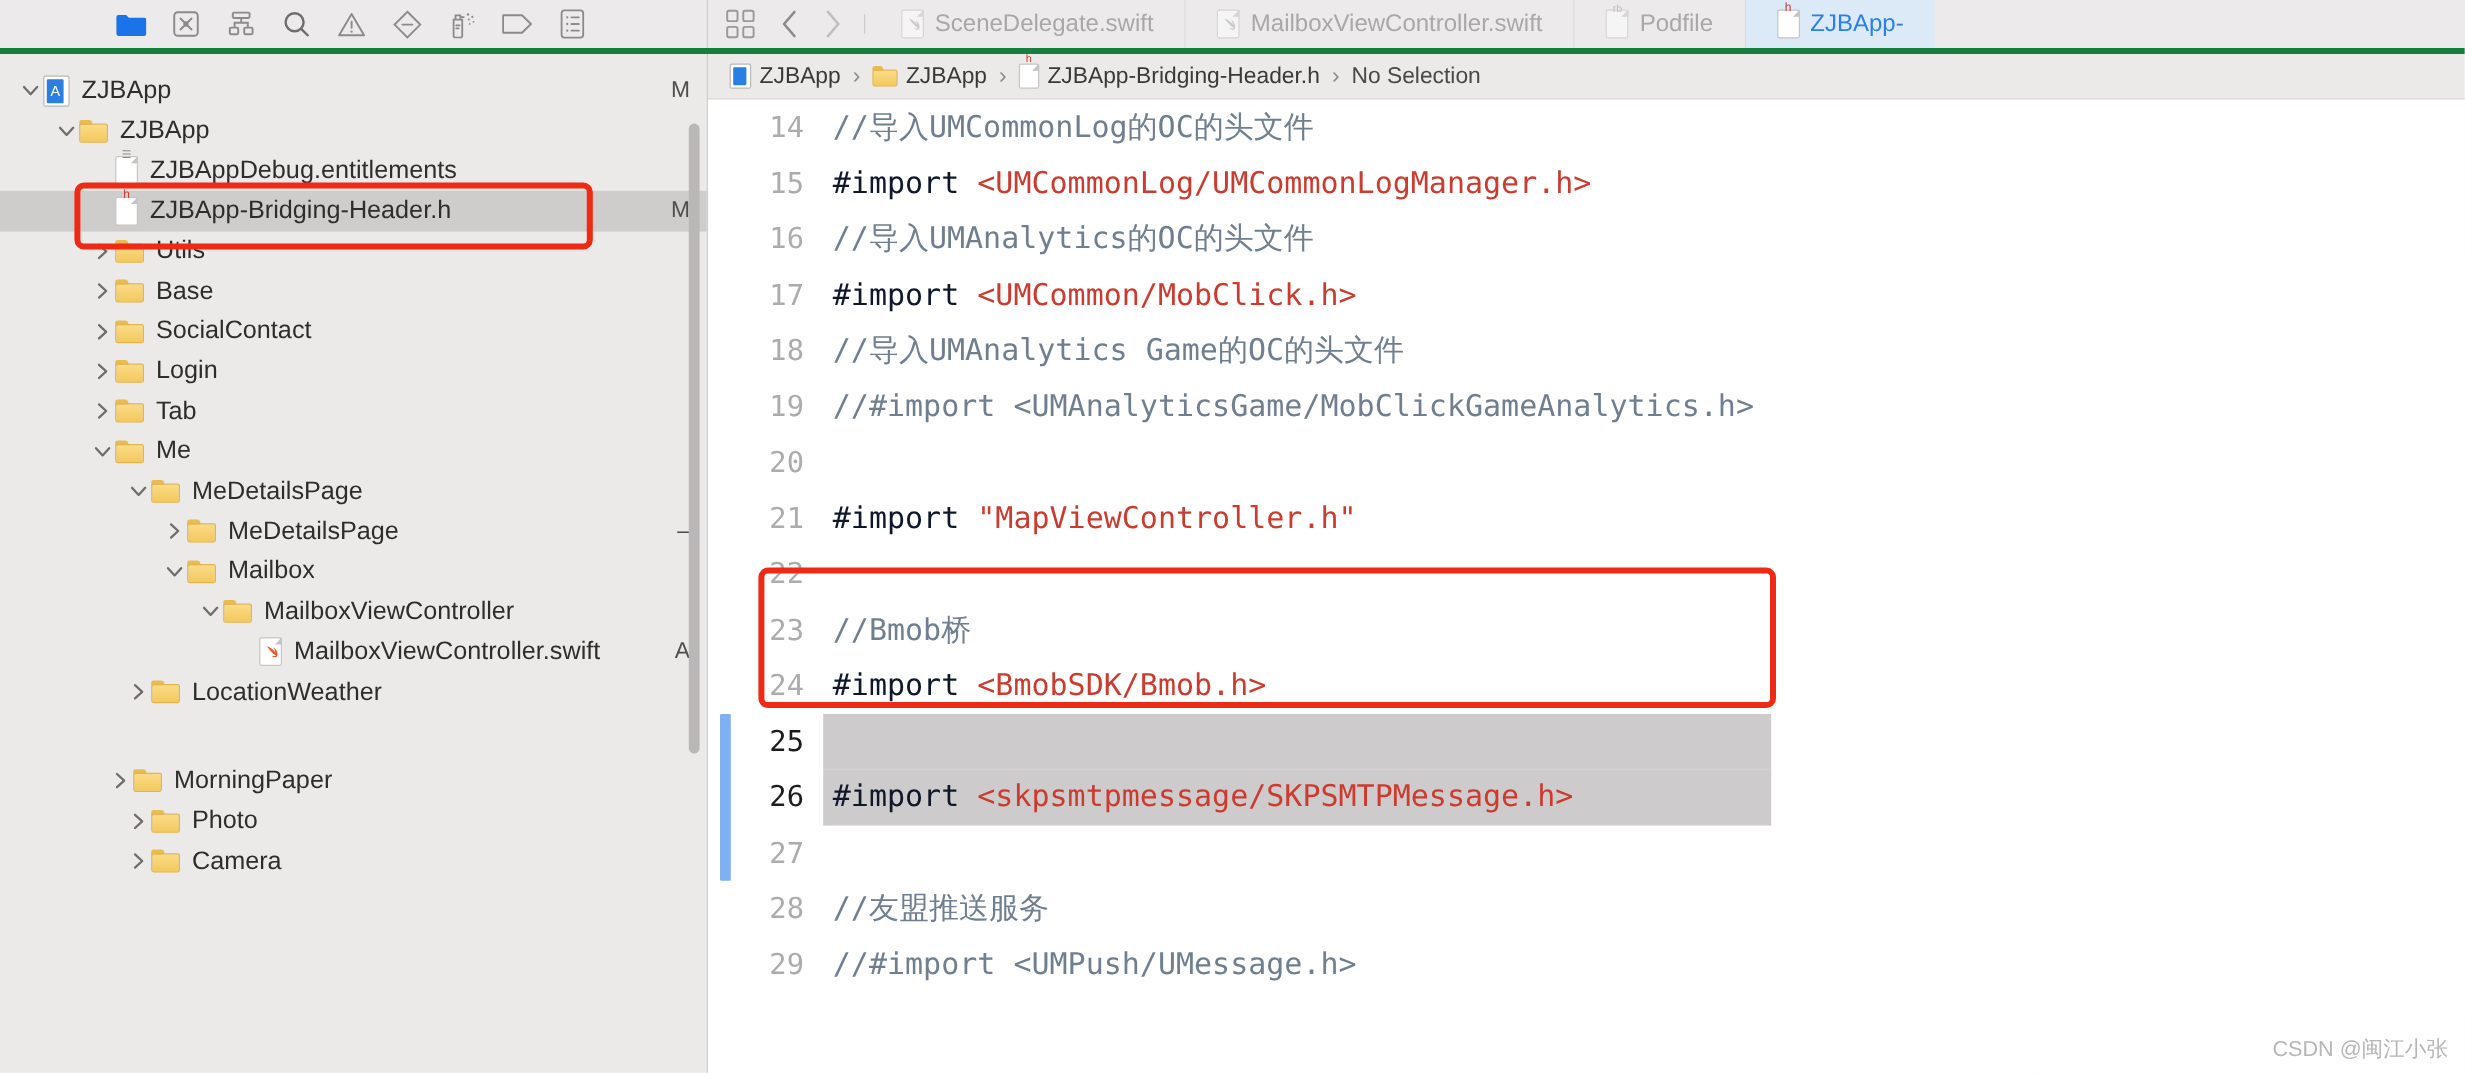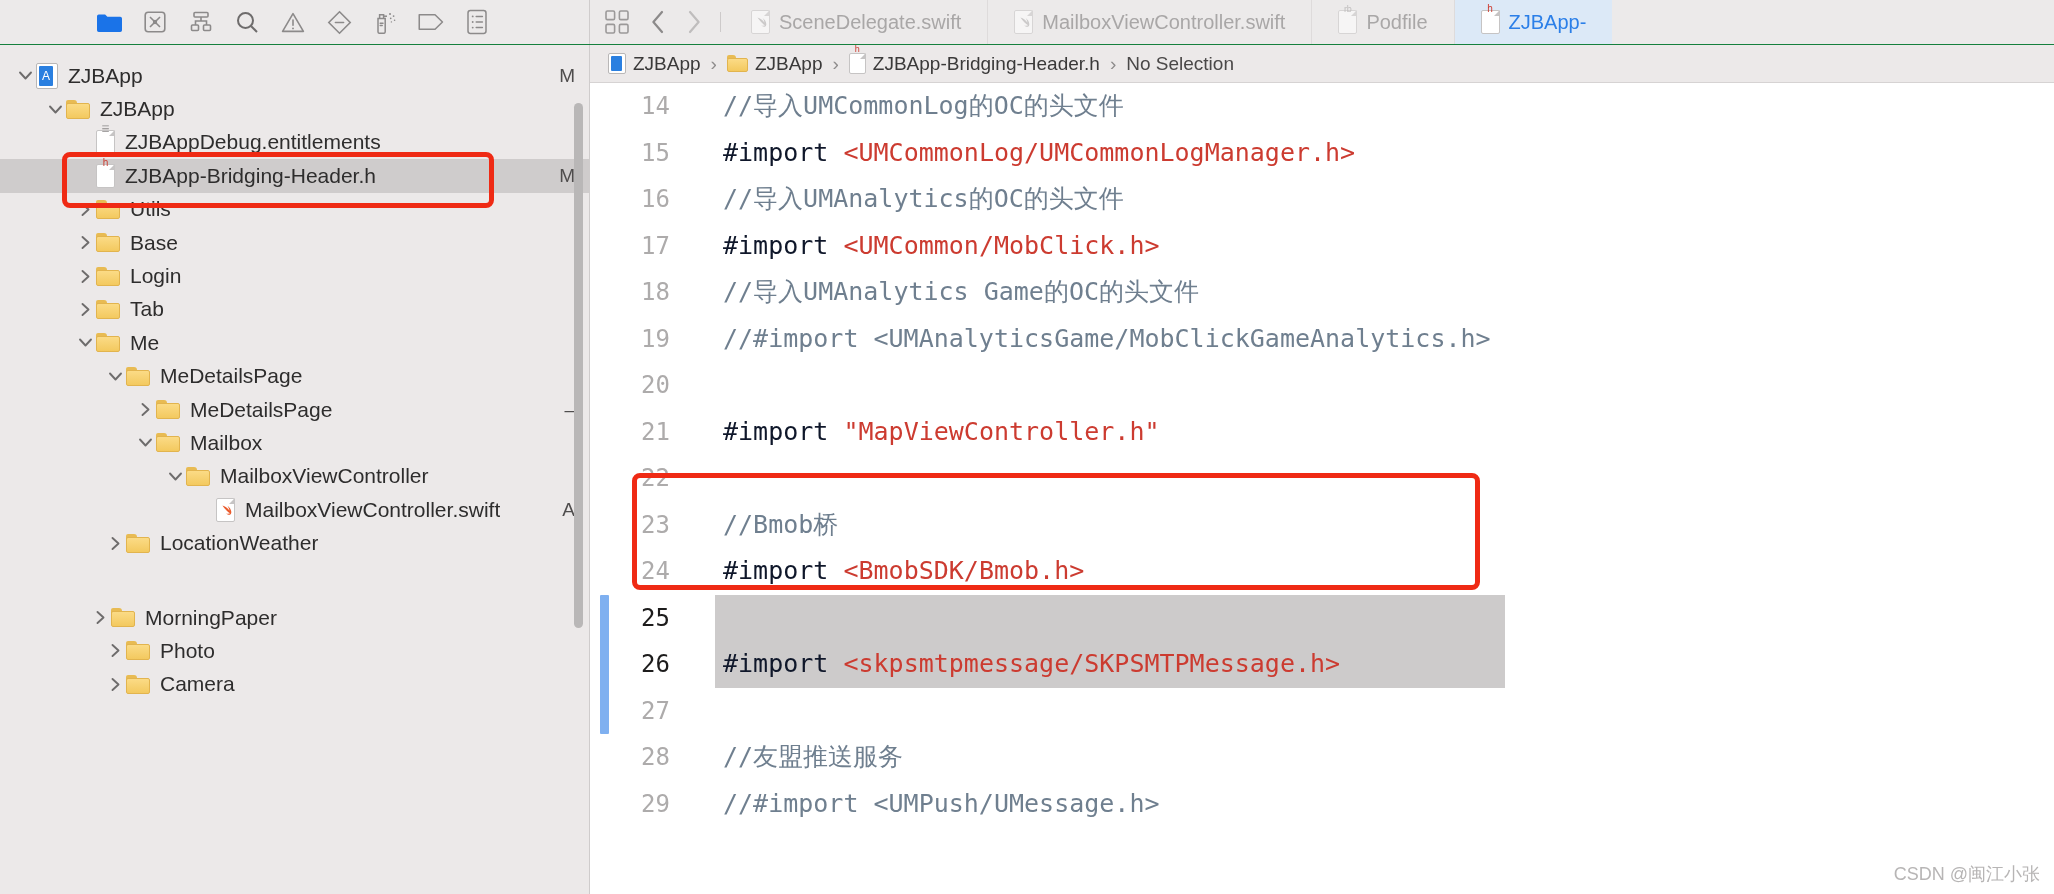--- a/index.html
+++ b/index.html
@@ -16,21 +16,21 @@
     flex-direction: column;
     background: #ece9e9;
   }
 
   
   .topbar {
     display: flex;
     height: 45px;
     min-height: 45px;
     background: #eceaea;
-    border-bottom: 1px solid #15803d;
+    border-bottom: 5px solid #15803d;
   }
   .topbar-left {
     width: 590px;
     min-width: 590px;
     display: flex;
     align-items: center;
     background: #eceaea;
     border-right: 1px solid #cfcccc;
   }
   .nav-icons {
@@ -277,21 +277,20 @@
   }
   .code-rows { position: relative; }
   .cl {
     display: flex;
     align-items: center;
     height: 46.5px;
     line-height: 46.5px;
     font-family: "DejaVu Sans Mono", monospace;
     font-size: 25px;
     white-space: pre;
-    gap: 29px;
   }
   .gutter {
     width: 96px;
     min-width: 96px;
     text-align: right;
     padding-right: 16px;
     color: #adabab;
     font-size: 24px;
     font-family: "DejaVu Sans Mono", monospace;
     user-select: none;
@@ -576,20 +575,34 @@
               <svg width="17" height="17" viewBox="0 0 17 17" fill="none" stroke="#6e6c6c" stroke-width="1.9" stroke-linecap="round" stroke-linejoin="round">
                 <path d="M5.5 3L11.5 8.5 5.5 14"></path>
               </svg>
             </span>
             <span class="ic">
               <span class="folder">
                 <span class="tabp"></span>
                 <span class="body"></span>
               </span>
             </span>
+            <span class="nm">SocialContact</span>
+          </div>
+          <div class="row" style="padding-left: 74px;">
+            <span class="twisty">
+              <svg width="17" height="17" viewBox="0 0 17 17" fill="none" stroke="#6e6c6c" stroke-width="1.9" stroke-linecap="round" stroke-linejoin="round">
+                <path d="M5.5 3L11.5 8.5 5.5 14"></path>
+              </svg>
+            </span>
+            <span class="ic">
+              <span class="folder">
+                <span class="tabp"></span>
+                <span class="body"></span>
+              </span>
+            </span>
             <span class="nm">Login</span>
           </div>
           <div class="row" style="padding-left: 74px;">
             <span class="twisty">
               <svg width="17" height="17" viewBox="0 0 17 17" fill="none" stroke="#6e6c6c" stroke-width="1.9" stroke-linecap="round" stroke-linejoin="round">
                 <path d="M5.5 3L11.5 8.5 5.5 14"></path>
               </svg>
             </span>
             <span class="ic">
               <span class="folder">

